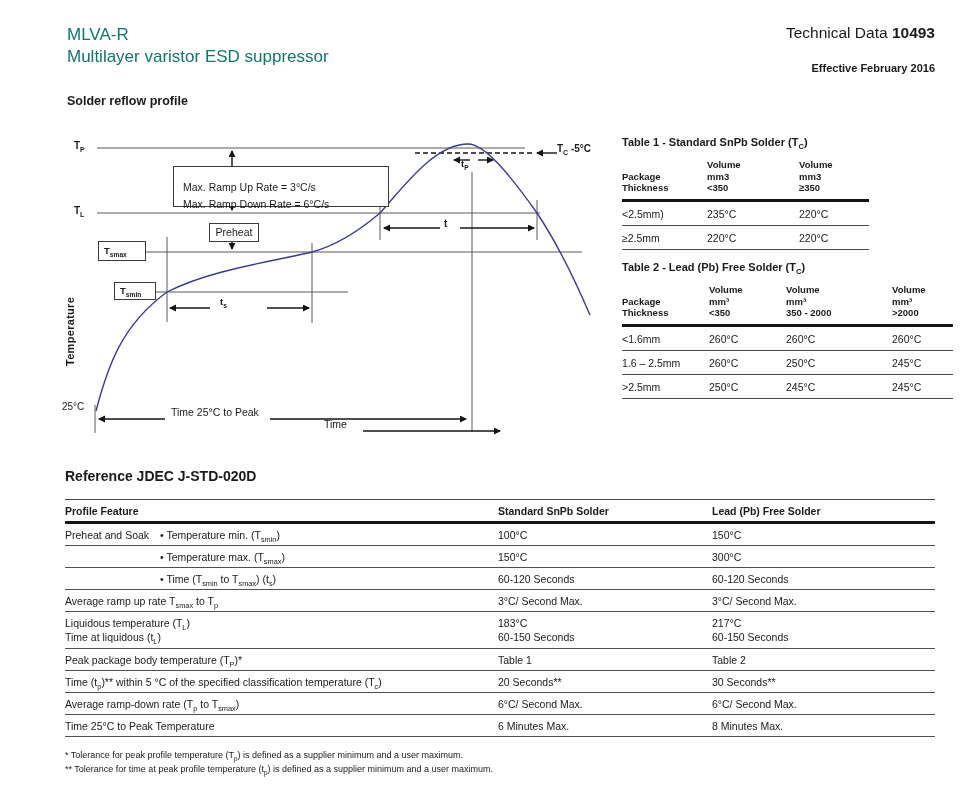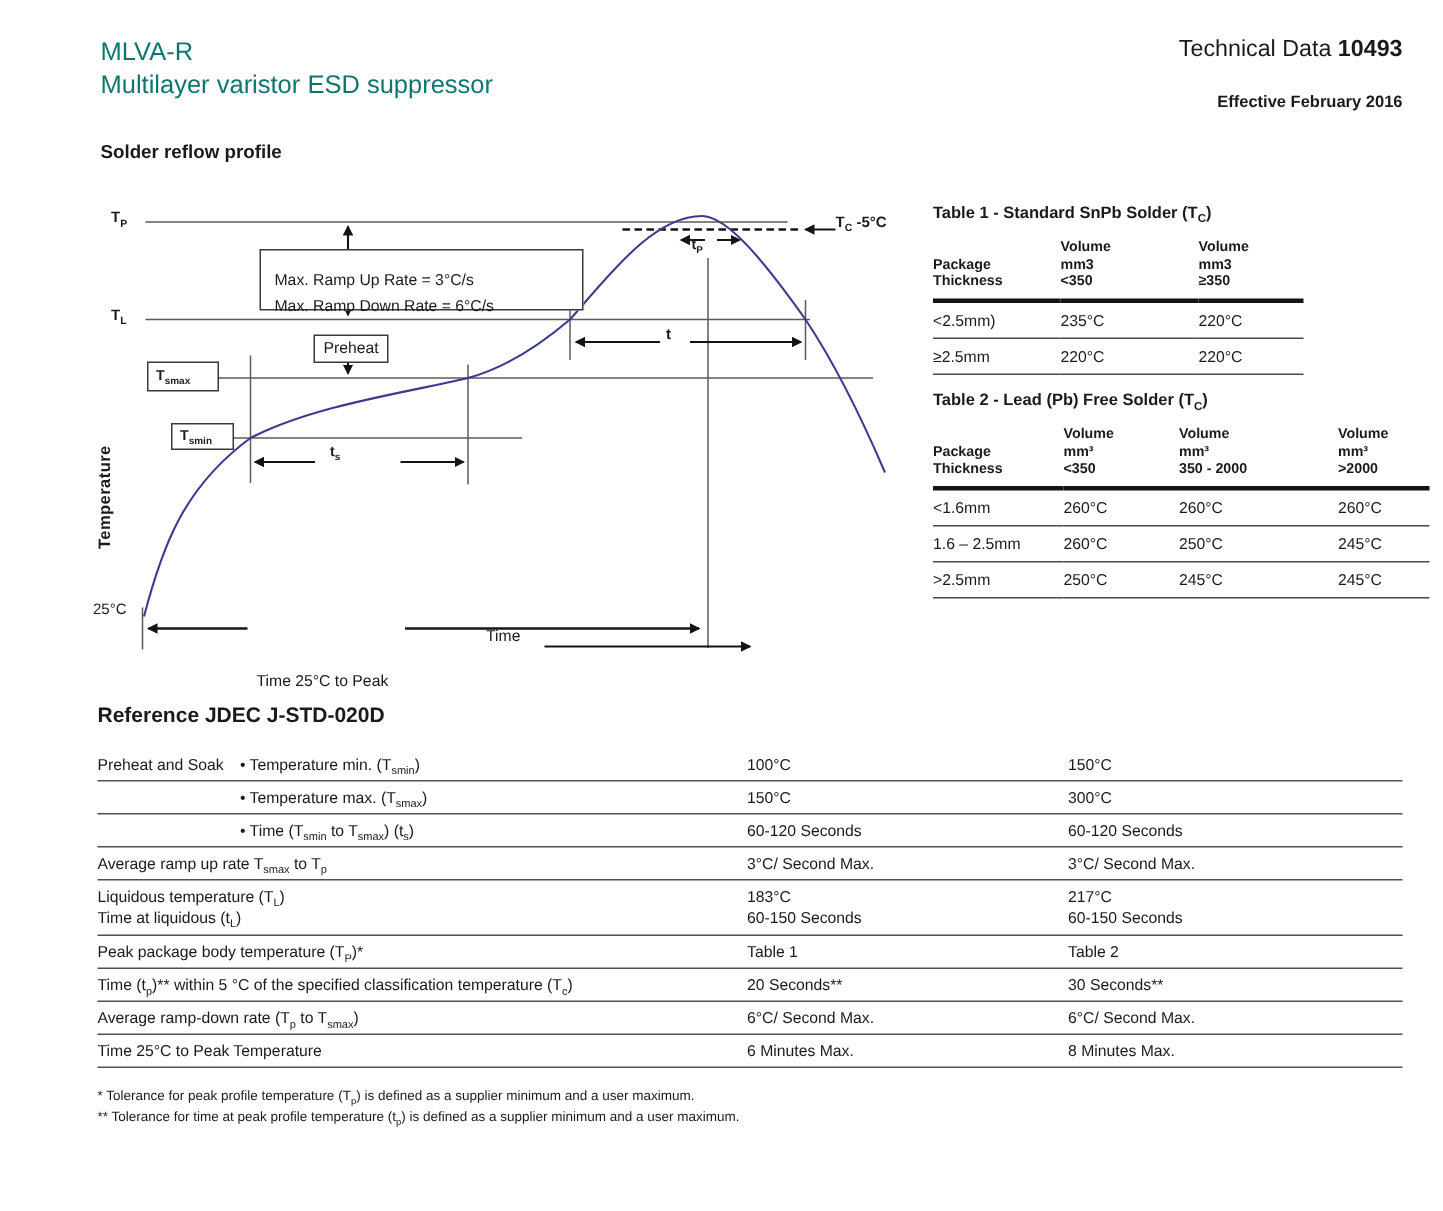--- a/index.html
+++ b/index.html
@@ -121,21 +121,21 @@
     <div>Max. Ramp Down Rate = 6°C/s</div>
   </div>
   <div class="cbox preheat-box">Preheat</div>
   <div class="cbox tsmax-box">T<sub>smax</sub></div>
   <div class="cbox tsmin-box">T<sub>smin</sub></div>
   <div class="lab" style="left:160px;top:166px;font-size:9.5px;">t<sub>s</sub></div>
   <div class="lab" style="left:384px;top:88px;">t</div>
   <div class="lab" style="left:401px;top:28px;font-size:9.5px;">t<sub>P</sub></div>
   <div class="lab" style="left:497px;top:13px;">T<sub>C</sub> -5°C</div>
   <div class="lab plain" style="left:2px;top:271px;">25°C</div>
-  <div class="lab plain" style="left:111px;top:276px;font-size:10.5px;margin-top:42px;">Time 25°C to Peak</div>
+  <div class="lab plain" style="left:111px;top:276px;font-size:10.5px;">Time 25°C to Peak</div>
   <div class="lab plain" style="left:264px;top:288px;font-size:10.5px;">Time</div>
 </div>
 
 <div class="dtable" style="left:598px;top:136px;">
   <div class="dt-title">Table 1 - Standard SnPb Solder (T<sub>C</sub>)</div>
   <table>
     <colgroup>
         <col style="width:85px">
         <col style="width:92px">
         <col style="width:70px">
@@ -210,20 +210,25 @@
         <td>245°C</td>
         <td>245°C</td>
       </tr>
     </tbody>
   </table>
 </div>
 
 <div class="abs ref">
   <div class="ref-title">Reference JDEC J-STD-020D</div>
 
+  <div class="rhead">
+    <div class="rc c-feature">Profile Feature</div>
+    <div class="rc c-std">Standard SnPb Solder</div>
+    <div class="rc c-pb">Lead (Pb) Free Solder</div>
+  </div>
 
   <div class="rrow">
     <div class="rc c-feature"><span class="group">Preheat and Soak</span><span>• Temperature min. (T<sub>smin</sub>)</span></div>
     <div class="rc c-std">100°C</div>
     <div class="rc c-pb">150°C</div>
   </div>
   <div class="rrow">
     <div class="rc c-feature"><span class="group"></span><span>• Temperature max. (T<sub>smax</sub>)</span></div>
     <div class="rc c-std">150°C</div>
     <div class="rc c-pb">300°C</div>

